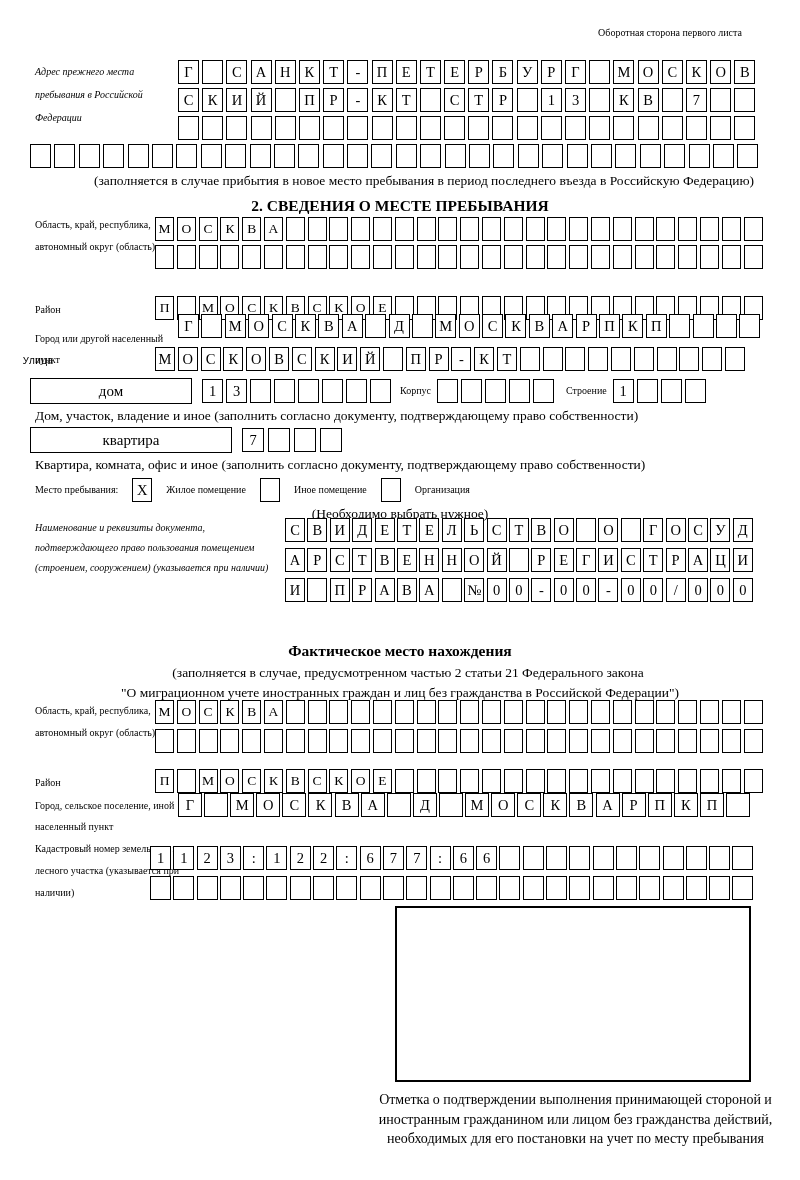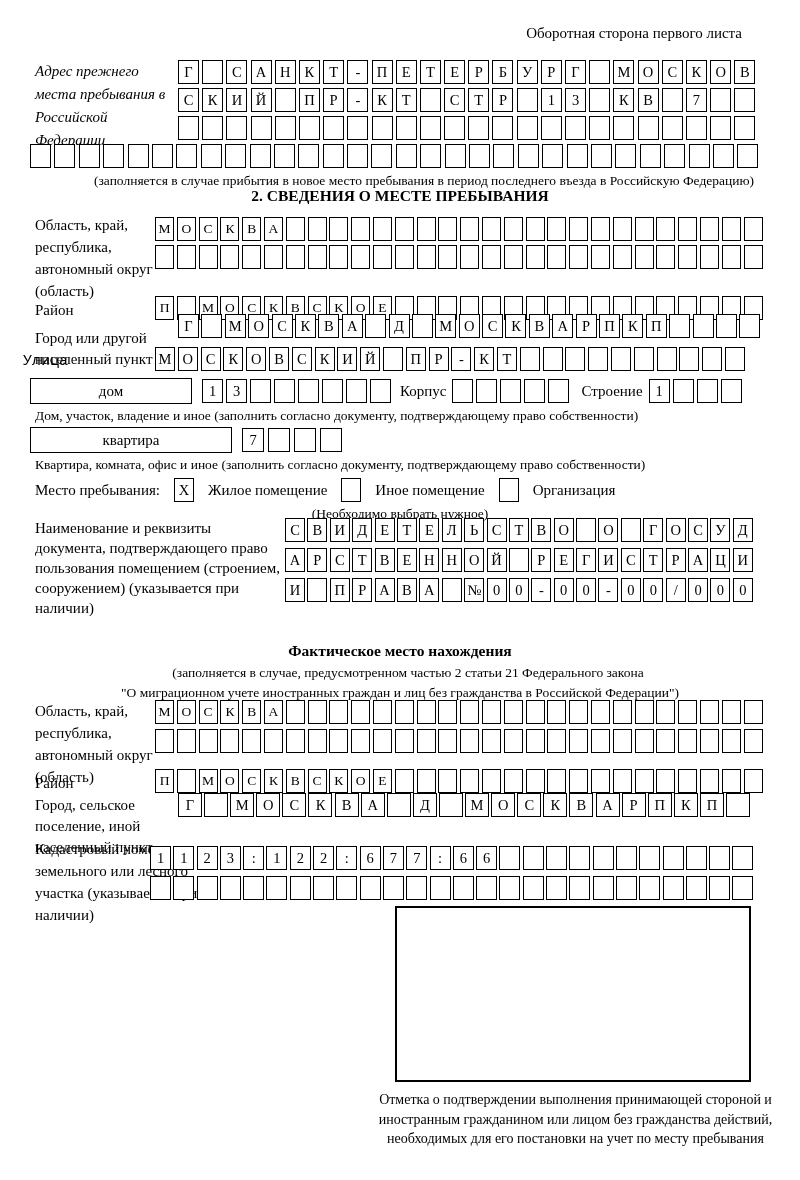--- a/index.html
+++ b/index.html
@@ -1,19 +1,19 @@
 <!DOCTYPE html>
 <html><head>
 <meta charset="utf-8">
 <style>
   html,body{margin:0;padding:0;background:#fff;}
   #page{position:relative;width:800px;height:1180px;background:#fff;color:#000;
         font-family:"Liberation Serif","DejaVu Serif",serif;overflow:hidden;}
   .abs{position:absolute;}
-  .lbl{font-size:15px;line-height:22px;}
+  .lbl{font-size:10px;line-height:22px;}
   .note{font-size:13.5px;line-height:18px;}
   .title{font-size:15.5px;font-weight:bold;text-align:center;width:800px;}
   .center{text-align:center;width:800px;}
   .cellrow{display:flex;}
   .cell{border:1.6px solid #000;box-sizing:border-box;height:24px;background:#fff;
         display:flex;align-items:center;justify-content:center;
         font-size:14.5px;flex:0 0 auto;}
   .r24{gap:3.2px}.r24 .cell{width:21px;}
   .r30{gap:3.4px}.r30 .cell{width:21px;}
   .r28{gap:2.8px}.r28 .cell{width:19px;font-size:13.5px;}
@@ -144,21 +144,21 @@
       <span class="cell"></span>
       <span class="cell"></span>
       <span class="cell"></span>
       <span class="cell"></span>
       <span class="cell"></span>
       <span class="cell"></span>
       <span class="cell"></span>
     </div>
   <div class="abs note center" style="top:172px;padding-left:24px;">(заполняется в случае прибытия в новое место пребывания в период последнего въезда в Российскую Федерацию)</div>
 
-  <div class="abs title" style="top:187px;">2. СВЕДЕНИЯ О МЕСТЕ ПРЕБЫВАНИЯ</div>
+  <div class="abs title" style="top:197px;">2. СВЕДЕНИЯ О МЕСТЕ ПРЕБЫВАНИЯ</div>
 
   <div class="abs lbl" style="left:35px;top:214px;width:122px;">Область, край, республика, автономный округ (область)</div>
   <div class="abs cellrow r28" style="left:155px;top:217px;">
       <span class="cell">М</span>
       <span class="cell">О</span>
       <span class="cell">С</span>
       <span class="cell">К</span>
       <span class="cell">В</span>
       <span class="cell">А</span>
       <span class="cell"></span>
@@ -357,21 +357,21 @@
     <span class="lbl">Место пребывания:</span>
     <span class="cb">X</span>
     <span class="lbl">Жилое помещение</span>
     <span class="cb"></span>
     <span class="lbl">Иное помещение</span>
     <span class="cb"></span>
     <span class="lbl">Организация</span>
   </div>
   <div class="abs note center" style="top:505px;">(Необходимо выбрать нужное)</div>
 
-  <div class="abs lbl" style="left:35px;top:518px;width:245px;line-height:20px;">Наименование и реквизиты документа, подтверждающего право пользования помещением (строением, сооружением) (указывается при наличии)</div>
+  <div class="abs lbl" style="left:35px;top:518px;width:245px;line-height:20px;font-style:italic;">Наименование и реквизиты документа, подтверждающего право пользования помещением (строением, сооружением) (указывается при наличии)</div>
   <div class="abs cellrow r21" style="left:285px;top:518px;">
       <span class="cell">С</span>
       <span class="cell">В</span>
       <span class="cell">И</span>
       <span class="cell">Д</span>
       <span class="cell">Е</span>
       <span class="cell">Т</span>
       <span class="cell">Е</span>
       <span class="cell">Л</span>
       <span class="cell">Ь</span>

